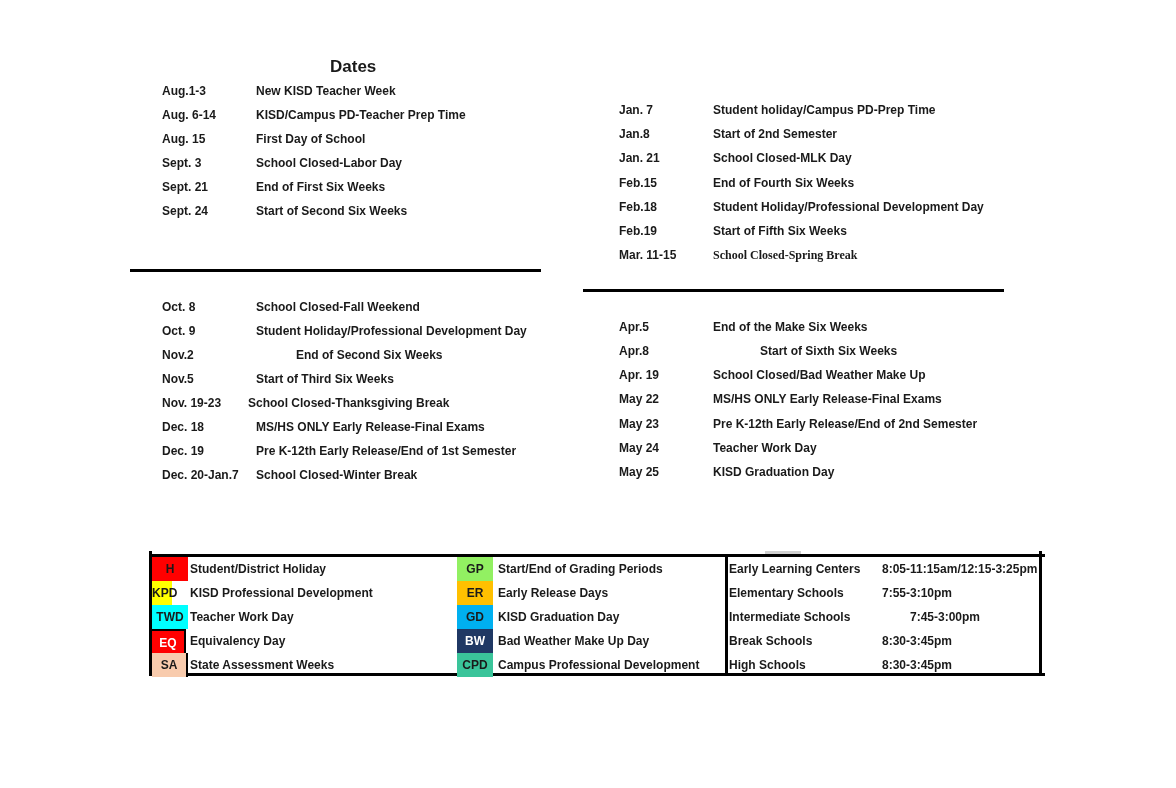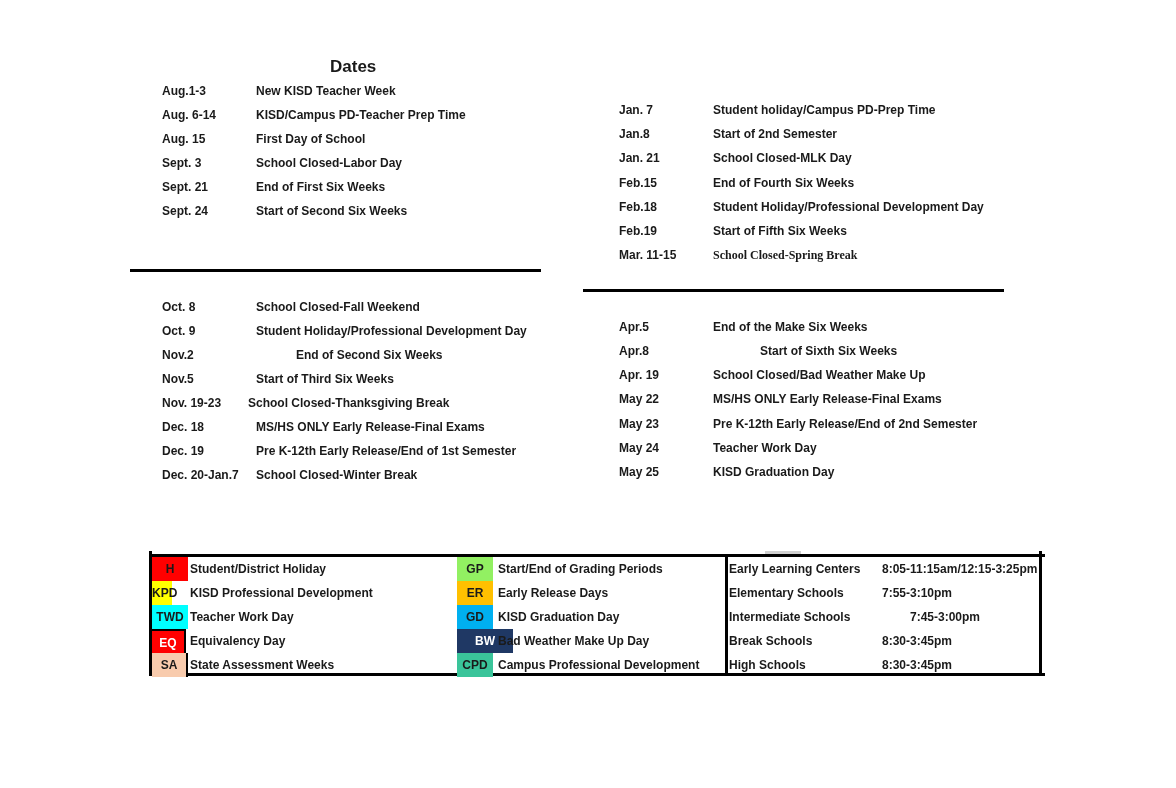--- a/index.html
+++ b/index.html
@@ -186,21 +186,21 @@
   </div>
   <div class="lg-row" style="left:308px;top:24px;">
     <span class="badge" style="left:0;width:36px;background:#ffc000;color:#1a1a1a;">ER</span>
     <span class="lg-label" style="left:41px;">Early Release Days</span>
   </div>
   <div class="lg-row" style="left:308px;top:48px;">
     <span class="badge" style="left:0;width:36px;background:#00b0f0;color:#1a1a1a;">GD</span>
     <span class="lg-label" style="left:41px;">KISD Graduation Day</span>
   </div>
   <div class="lg-row" style="left:308px;top:72px;">
-    <span class="badge" style="left:0;width:56px;background:#1f3864;color:#ffffff;">BW</span>
+    <span class="badge" style="left:0;width:36px;background:#1f3864;color:#ffffff;">BW</span>
     <span class="lg-label" style="left:41px;">Bad Weather Make Up Day</span>
   </div>
   <div class="lg-row" style="left:308px;top:96px;">
     <span class="badge" style="left:0;width:36px;background:#3ac49a;color:#1a1a1a;">CPD</span>
     <span class="lg-label" style="left:41px;">Campus Professional Development</span>
   </div>
 
   <div class="lg-row" style="left:580px;top:0;">
     <span class="lg-label" style="left:0;">Early Learning Centers</span>
     <span class="lg-label" style="left:153px;">8:05-11:15am/12:15-3:25pm</span>

